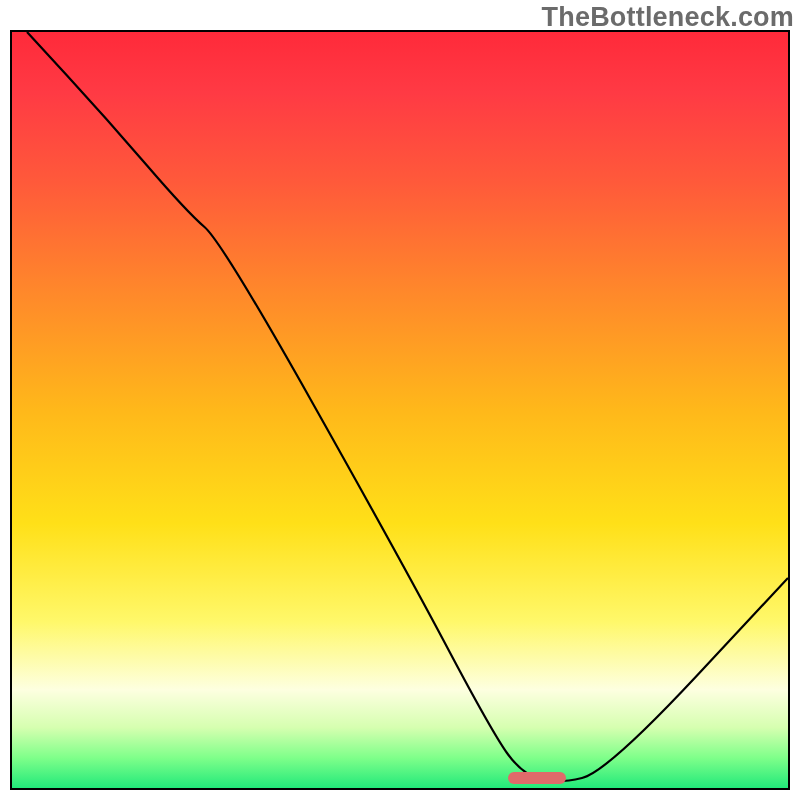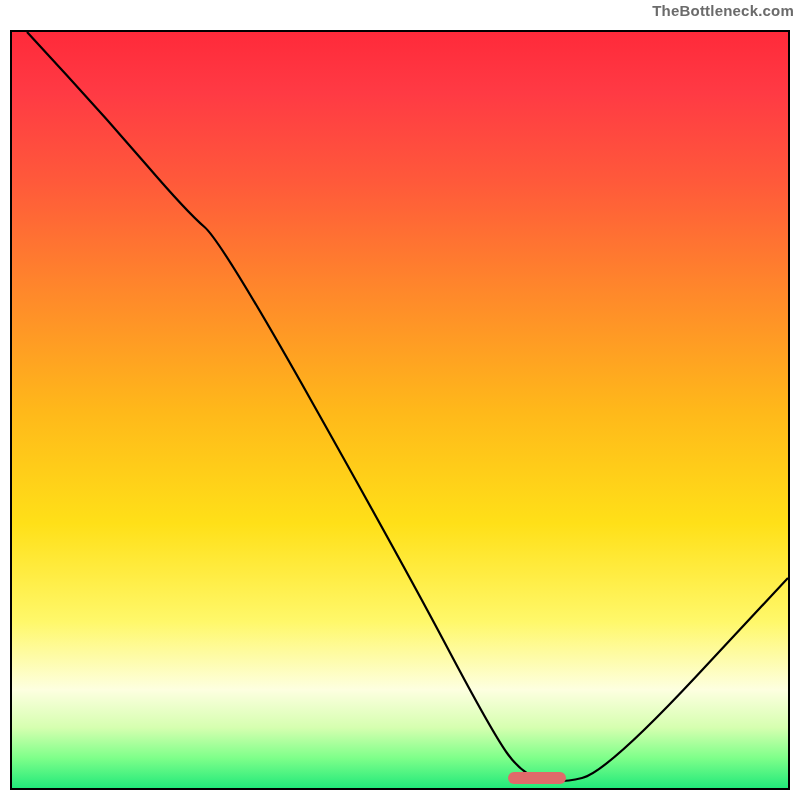--- a/index.html
+++ b/index.html
@@ -13,21 +13,21 @@
   .stage {
     position: relative;
     width: 800px;
     height: 800px;
   }
   .watermark {
     position: absolute;
     top: 2px;
     right: 6px;
     font-family: Arial, Helvetica, sans-serif;
-    font-size: 15px;
+    font-size: 27px;
     font-weight: 600;
     color: #6b6b6b;
     letter-spacing: 0.2px;
   }
   .plot {
     position: absolute;
     left: 10px;
     top: 30px;
     width: 780px;
     height: 760px;

